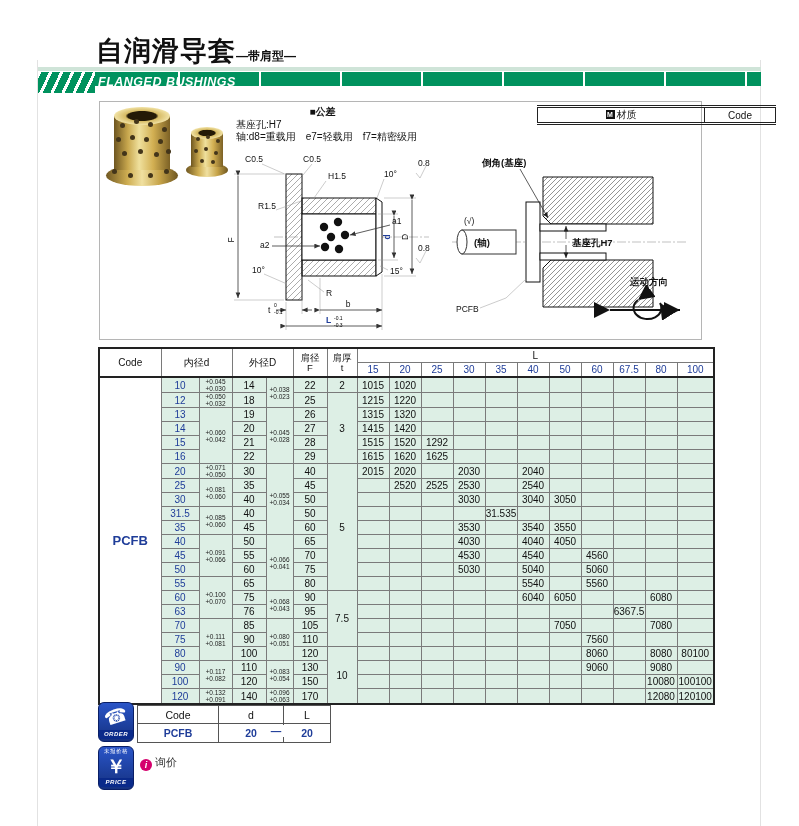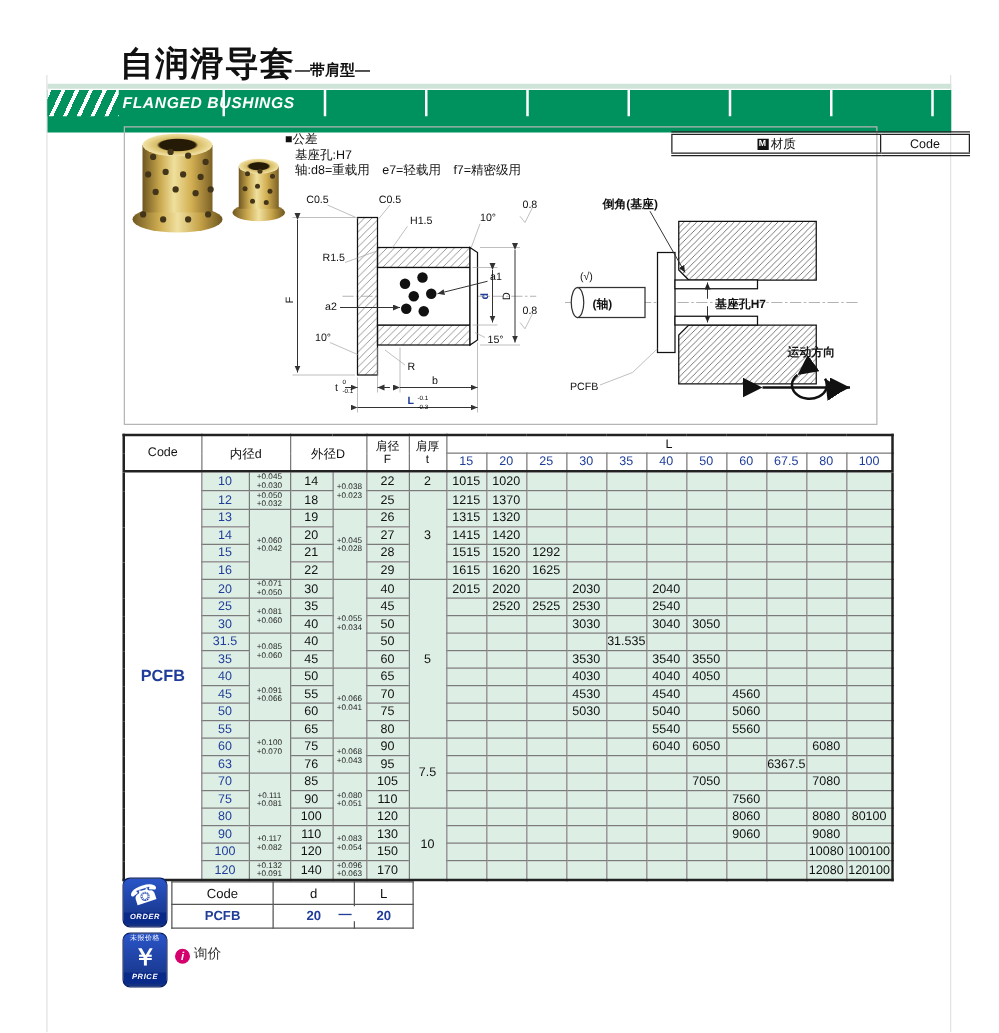--- a/index.html
+++ b/index.html
@@ -6,21 +6,21 @@
   body{width:799px;height:826px;position:relative;background:#fff;
        font-family:"Liberation Sans",sans-serif;color:#111;overflow:hidden;}
   .abs{position:absolute;}
   
   .frameline{position:absolute;top:60px;bottom:0;width:1px;background:#e2e2e2;}
   
   .title{left:96px;top:33px;font-weight:bold;white-space:nowrap;}
   .title .main{font-size:27px;letter-spacing:1px;}
   .title .suffix{font-size:12px;}
   .banner-top{left:38px;top:67px;width:723px;height:4px;background:#cfe4d8;}
-  .banner{left:38px;top:72px;width:723px;height:34px;background:#00925e;}
+  .banner{left:38px;top:72px;width:723px;height:14px;background:#00925e;}
   .banner .stripes{position:absolute;left:0;top:0;width:57px;height:21px;
      background:repeating-linear-gradient(115deg,#ffffff 0 3px,#00925e 3px 10px);}
   .banner .sep{position:absolute;top:0;width:2px;height:21px;background:#fff;}
   .banner .entext{position:absolute;left:60px;top:0;line-height:21px;color:#fff;
      font-size:12.5px;font-weight:bold;font-style:italic;letter-spacing:.5px;}
   
   .figure-frame{left:99px;top:101px;width:601px;height:237px;border:1px solid #b5b5b5;}
   
   .photo{left:104px;top:105px;width:122px;height:84px;}
   .photo div{position:absolute;}
@@ -32,21 +32,21 @@
         background:linear-gradient(90deg,#705822,#cfae52 30%,#f0e0a0 50%,#c6a348 75%,#6e5620);}
   .cyl2{left:87px;top:28px;width:32px;height:34px;
         background:linear-gradient(90deg,#6e5620,#c9a84e 25%,#efe09d 45%,#d2af52 70%,#7c6125);}
   .rim2{left:87px;top:22px;width:32px;height:12px;border-radius:50%;
         background:radial-gradient(ellipse at 50% 50%,#241a06 0 34%,#d7bc66 42%,#f1e2a5 70%,#a8883a);}
   .flg2{left:82px;top:58px;width:42px;height:14px;border-radius:50%;
         background:linear-gradient(90deg,#705822,#cfae52 30%,#f0e0a0 50%,#c6a348 75%,#6e5620);}
   .dot{background:#43351a;border-radius:50%;}
   
   .notes{left:228px;top:106px;font-size:10px;line-height:12.5px;}
-  .notes .h{font-weight:normal;}
+  .notes .h{font-weight:bold;text-align:center;}
   
   .mat{left:537px;top:105px;border-collapse:collapse;}
   .mat td{border-left:1px solid #222;border-right:1px solid #222;text-align:center;
           font-size:10px;padding:0 4px;height:14px;}
   .mat tr.hd td{border-top:3px double #222;border-bottom:3px double #222;}
   .mat tr.vl td{border-bottom:3px double #222;height:17px;}
   .msq{display:inline-block;width:9px;height:9px;background:#111;color:#fff;font-size:7px;
        line-height:9px;text-align:center;font-weight:bold;vertical-align:1px;margin-right:2px;}
   .pcfb-big{color:#1f3d99;font-weight:bold;font-size:13px;letter-spacing:.5px;}
   
@@ -364,21 +364,21 @@
       <tr class="gs">
         <td class="mint bluetxt">12</td>
         <td class="mint tol">
           <div>+0.050</div>
           <div>+0.032</div>
         </td>
         <td class="mint">18</td>
         <td class="mint">25</td>
         <td class="mint" rowspan="5">3</td>
         <td class="mint">1215</td>
-        <td class="mint">1370</td>
+        <td class="mint">1220</td>
         <td class="mint"></td>
         <td class="mint"></td>
         <td class="mint"></td>
         <td class="mint"></td>
         <td class="mint"></td>
         <td class="mint"></td>
         <td class="mint"></td>
         <td class="mint"></td>
         <td class="mint"></td>
       </tr>

